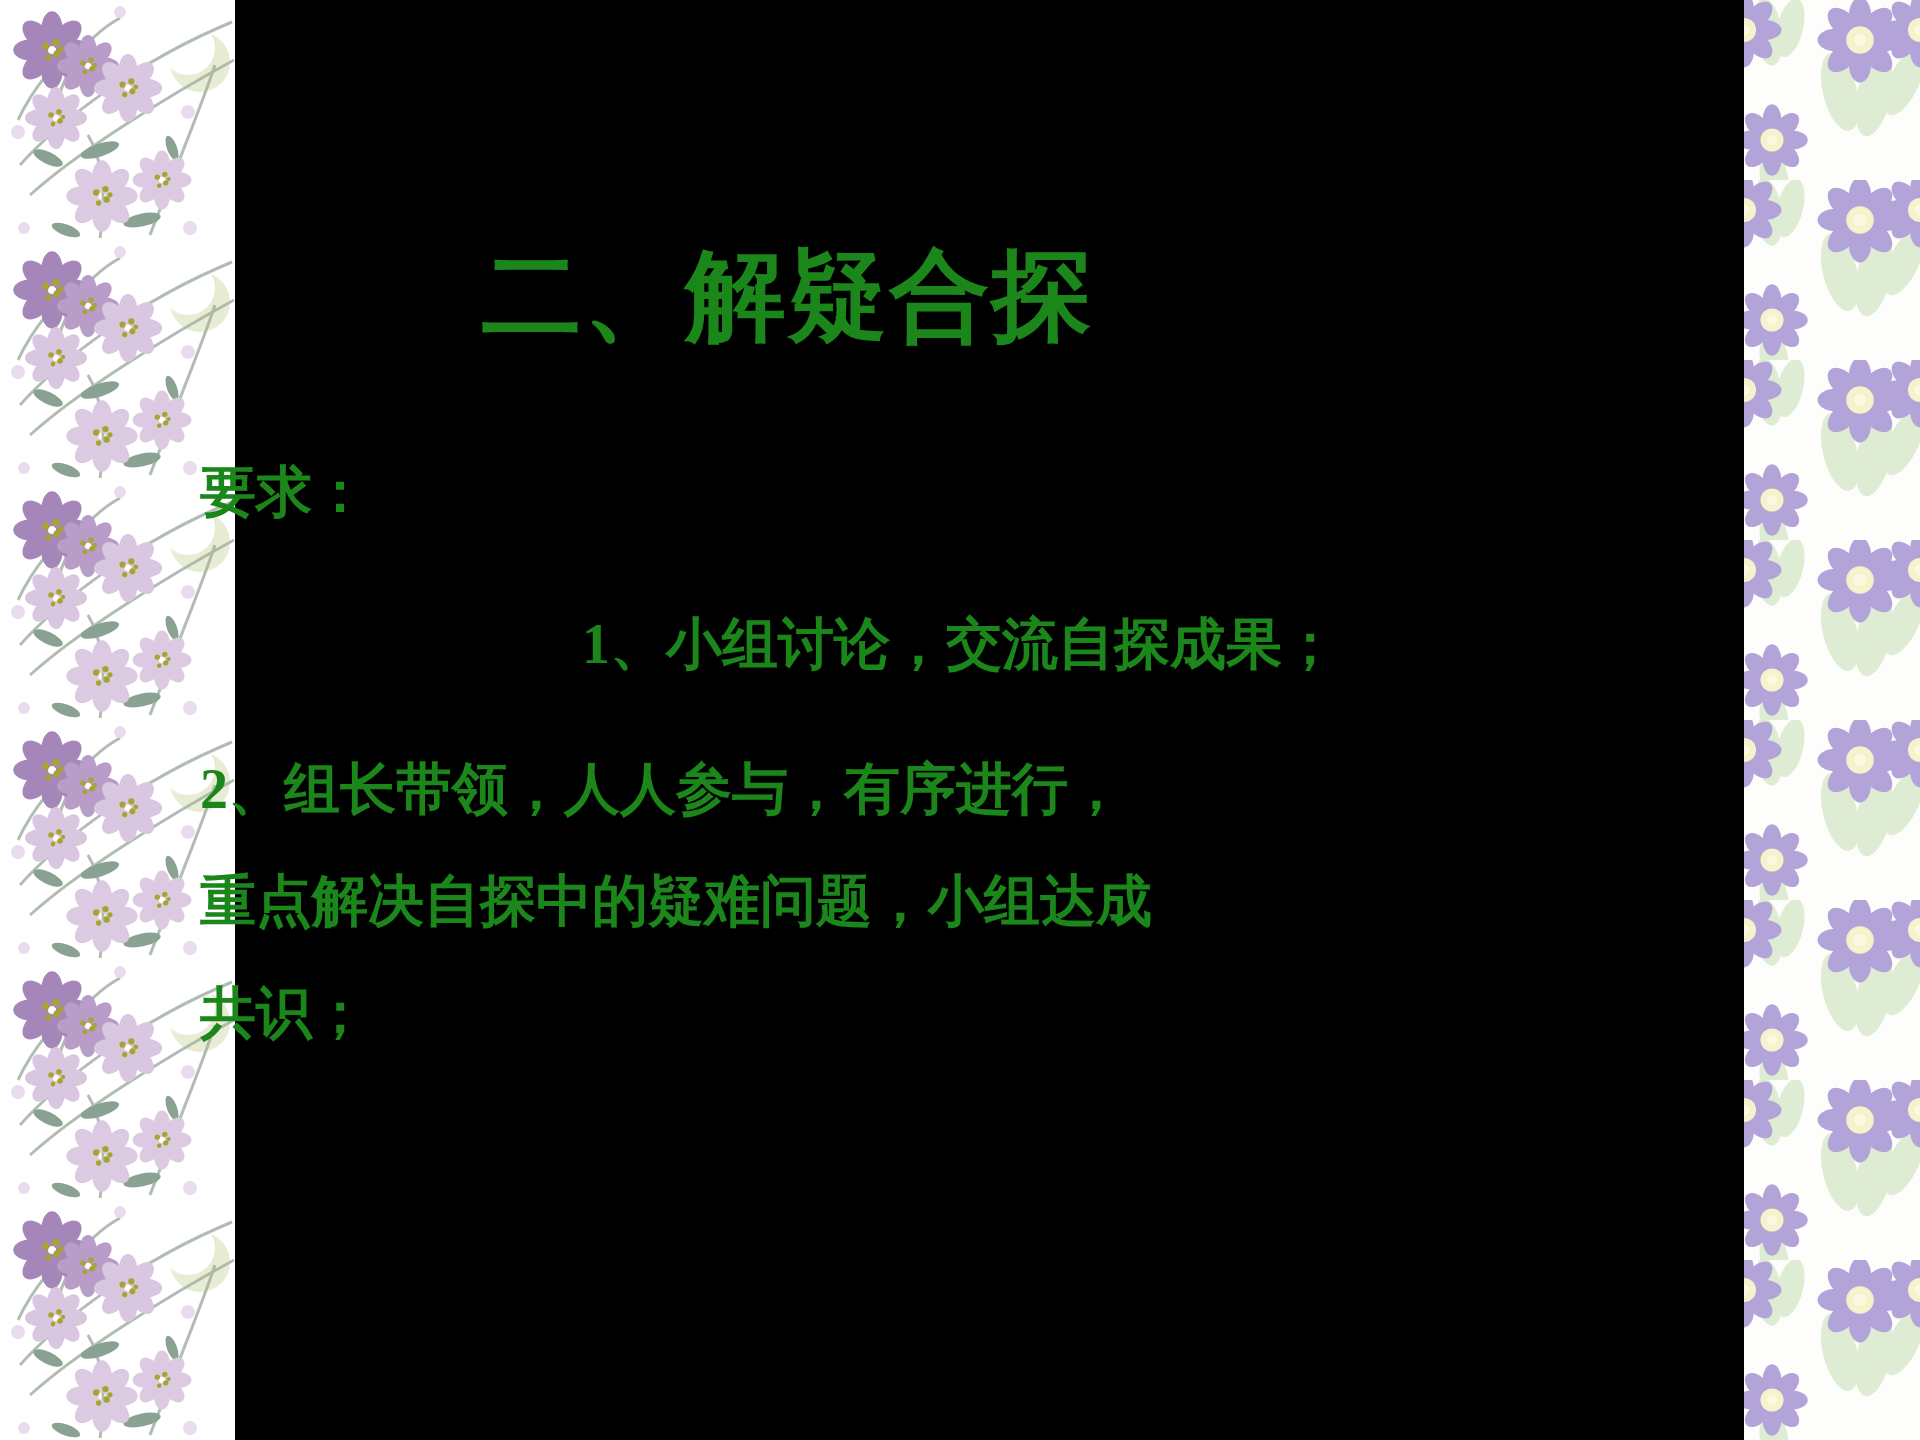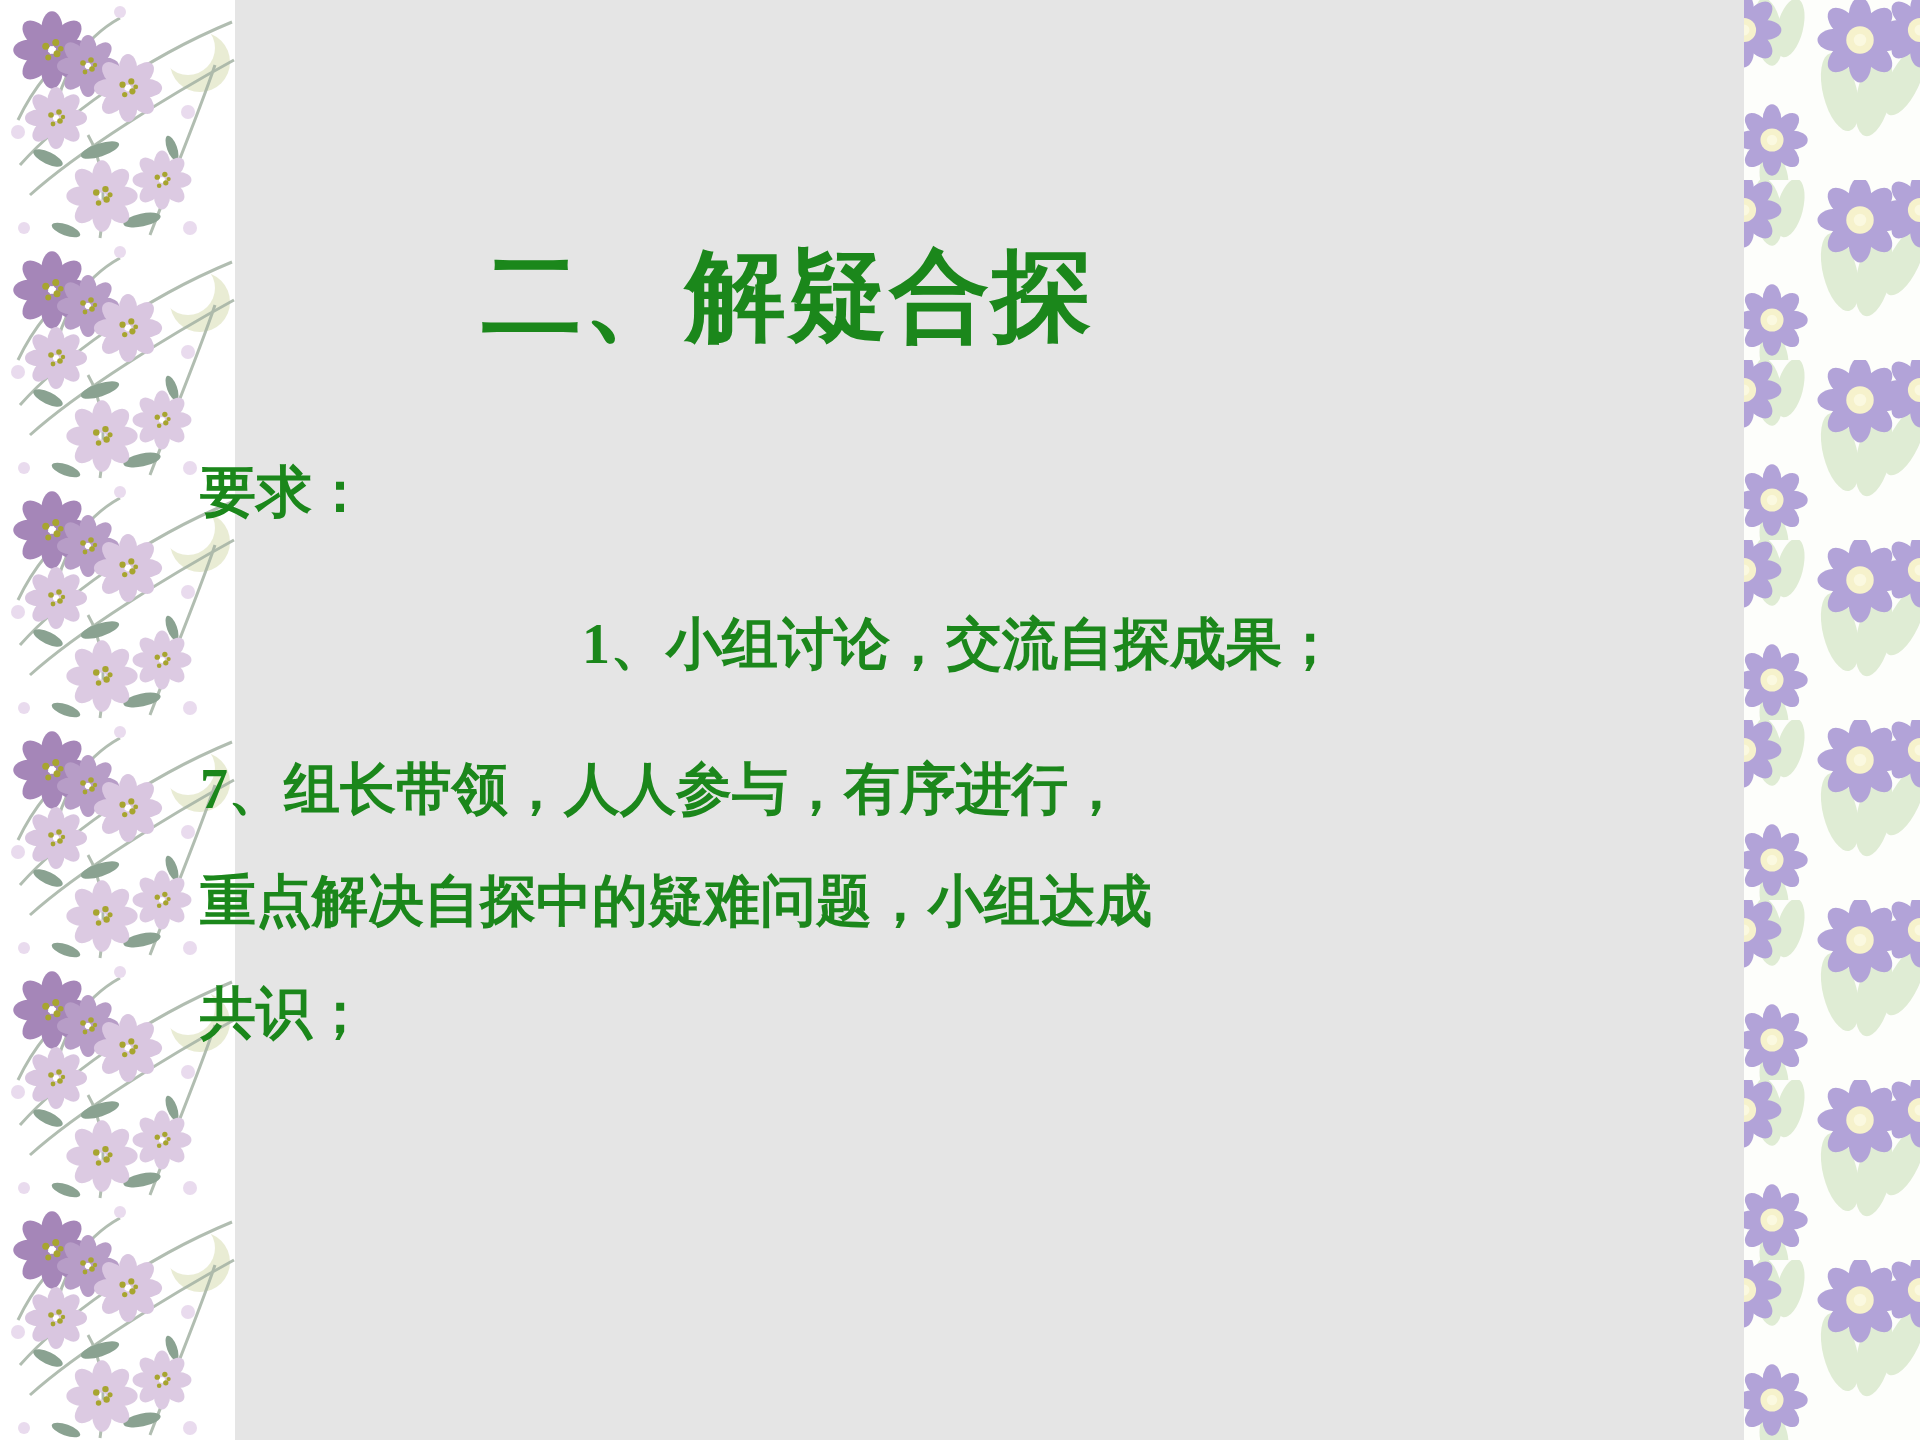--- a/index.html
+++ b/index.html
@@ -7,21 +7,21 @@
     padding: 0;
     width: 1920px;
     height: 1440px;
     background: #ffffff;
     overflow: hidden;
   }
   .slide {
     position: relative;
     width: 1920px;
     height: 1440px;
-    background: #e5e5e5;
+    background: #000000;
     font-family: "Liberation Serif", "DejaVu Serif", serif;
   }
   .border-left {
     position: absolute;
     left: 0;
     top: 0;
   }
   .border-right {
     position: absolute;
     left: 1744px;
@@ -154,18 +154,18 @@
     </defs>
     <rect width="176" height="1440" fill="url(#rp)"></rect>
   </svg>
 
   <h1 class="slide-title">二、解疑合探</h1>
 
   <p class="body-text p-req">要求：</p>
 
   <p class="body-text p-item1">1、小组讨论，交流自探成果；</p>
 
-  <p class="body-text p-item2">7、组长带领，人人参与，有序进行，
+  <p class="body-text p-item2">2、组长带领，人人参与，有序进行，
 重点解决自探中的疑难问题，小组达成
 共识；</p>
 
 
 </div>
 
 </body></html>

